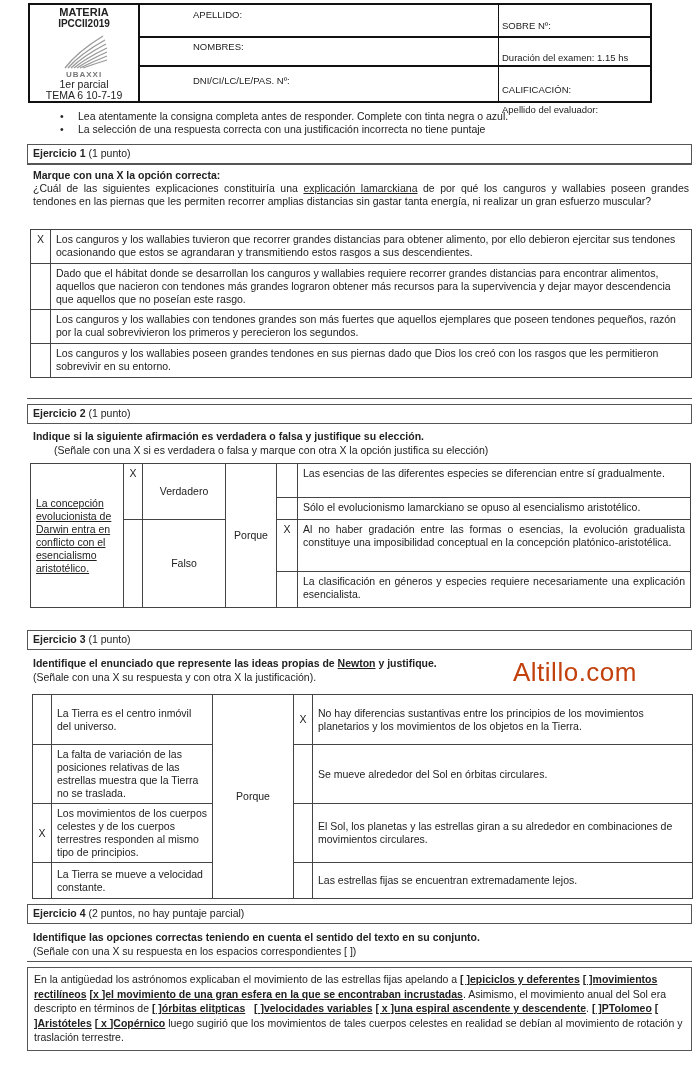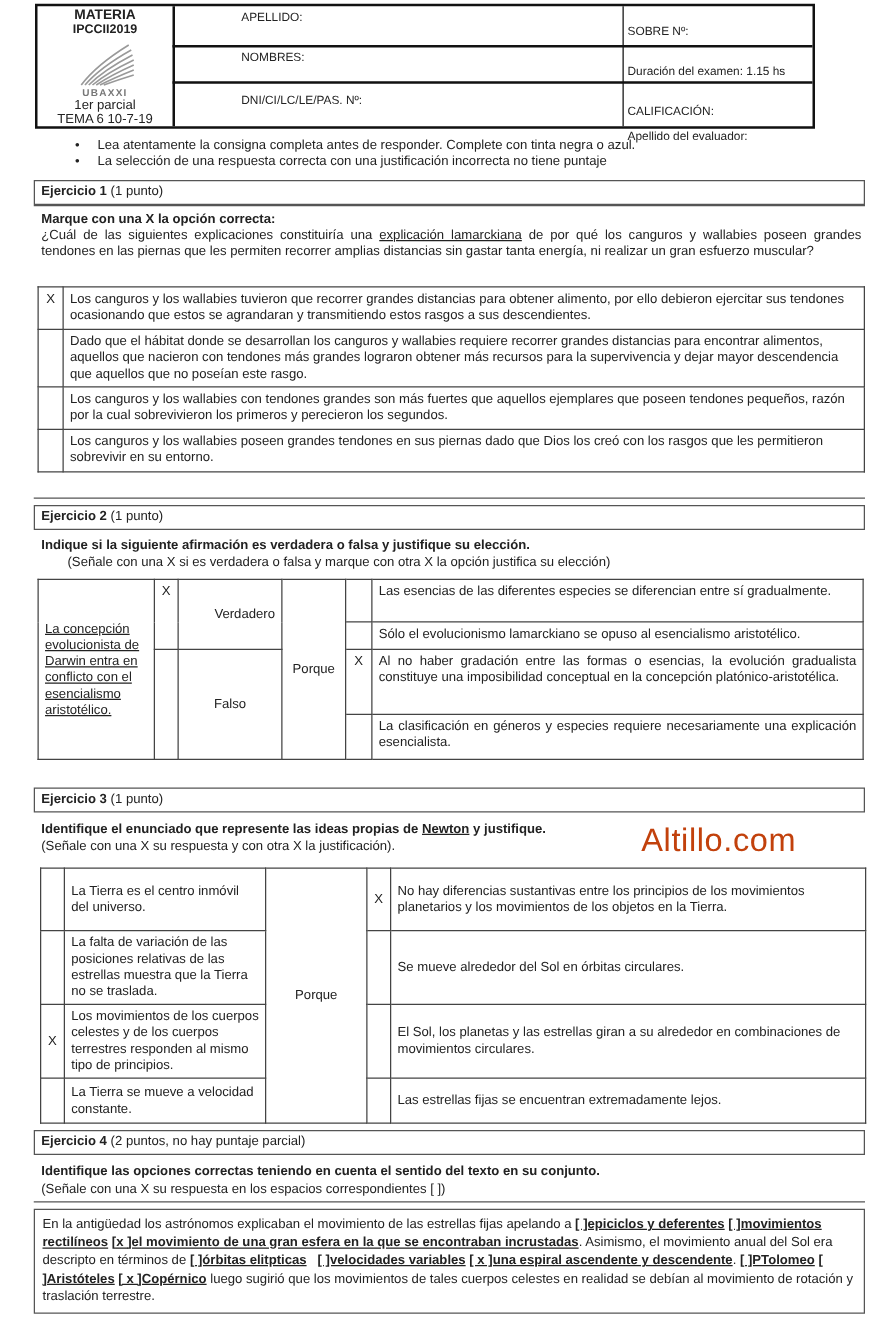--- a/index.html
+++ b/index.html
@@ -125,21 +125,21 @@
 <div class="abs exbox" style="top:404px;">
   <b>Ejercicio 2</b> <span>(1 punto)</span>
 </div>
 <div class="abs q-title" style="top:430px;">Indique si la siguiente afirmación es verdadera o falsa y justifique su elección.</div>
 <div class="abs q-text" style="top:444px;margin-left:21px;">(Señale con una X si es verdadera o falsa y marque con otra X la opción justifica su elección)</div>
 <table class="ex2">
   <tbody>
       <tr style="height:34px;">
     <td rowspan="4" style="width:82px;vertical-align:middle;text-decoration:underline;">La concepción evolucionista de Darwin entra en conflicto con el esencialismo aristotélico.</td>
     <td rowspan="2" class="mark" style="width:18px;">X</td>
-    <td rowspan="2" style="width:72px;text-align:right;vertical-align:middle;">Verdadero</td>
+    <td rowspan="2" style="width:72px;text-align:center;vertical-align:middle;">Verdadero</td>
     <td rowspan="4" style="width:40px;text-align:center;vertical-align:middle;">Porque</td>
     <td class="mark" style="width:20px;"></td>
     <td class="just">Las esencias de las diferentes especies se diferencian entre sí gradualmente.</td>
   </tr>
   <tr style="height:22px;">
     <td class="mark"></td>
     <td class="just">Sólo el evolucionismo lamarckiano se opuso al esencialismo aristotélico.</td>
   </tr>
   <tr style="height:52px;">
     <td rowspan="2" class="mark"></td>

